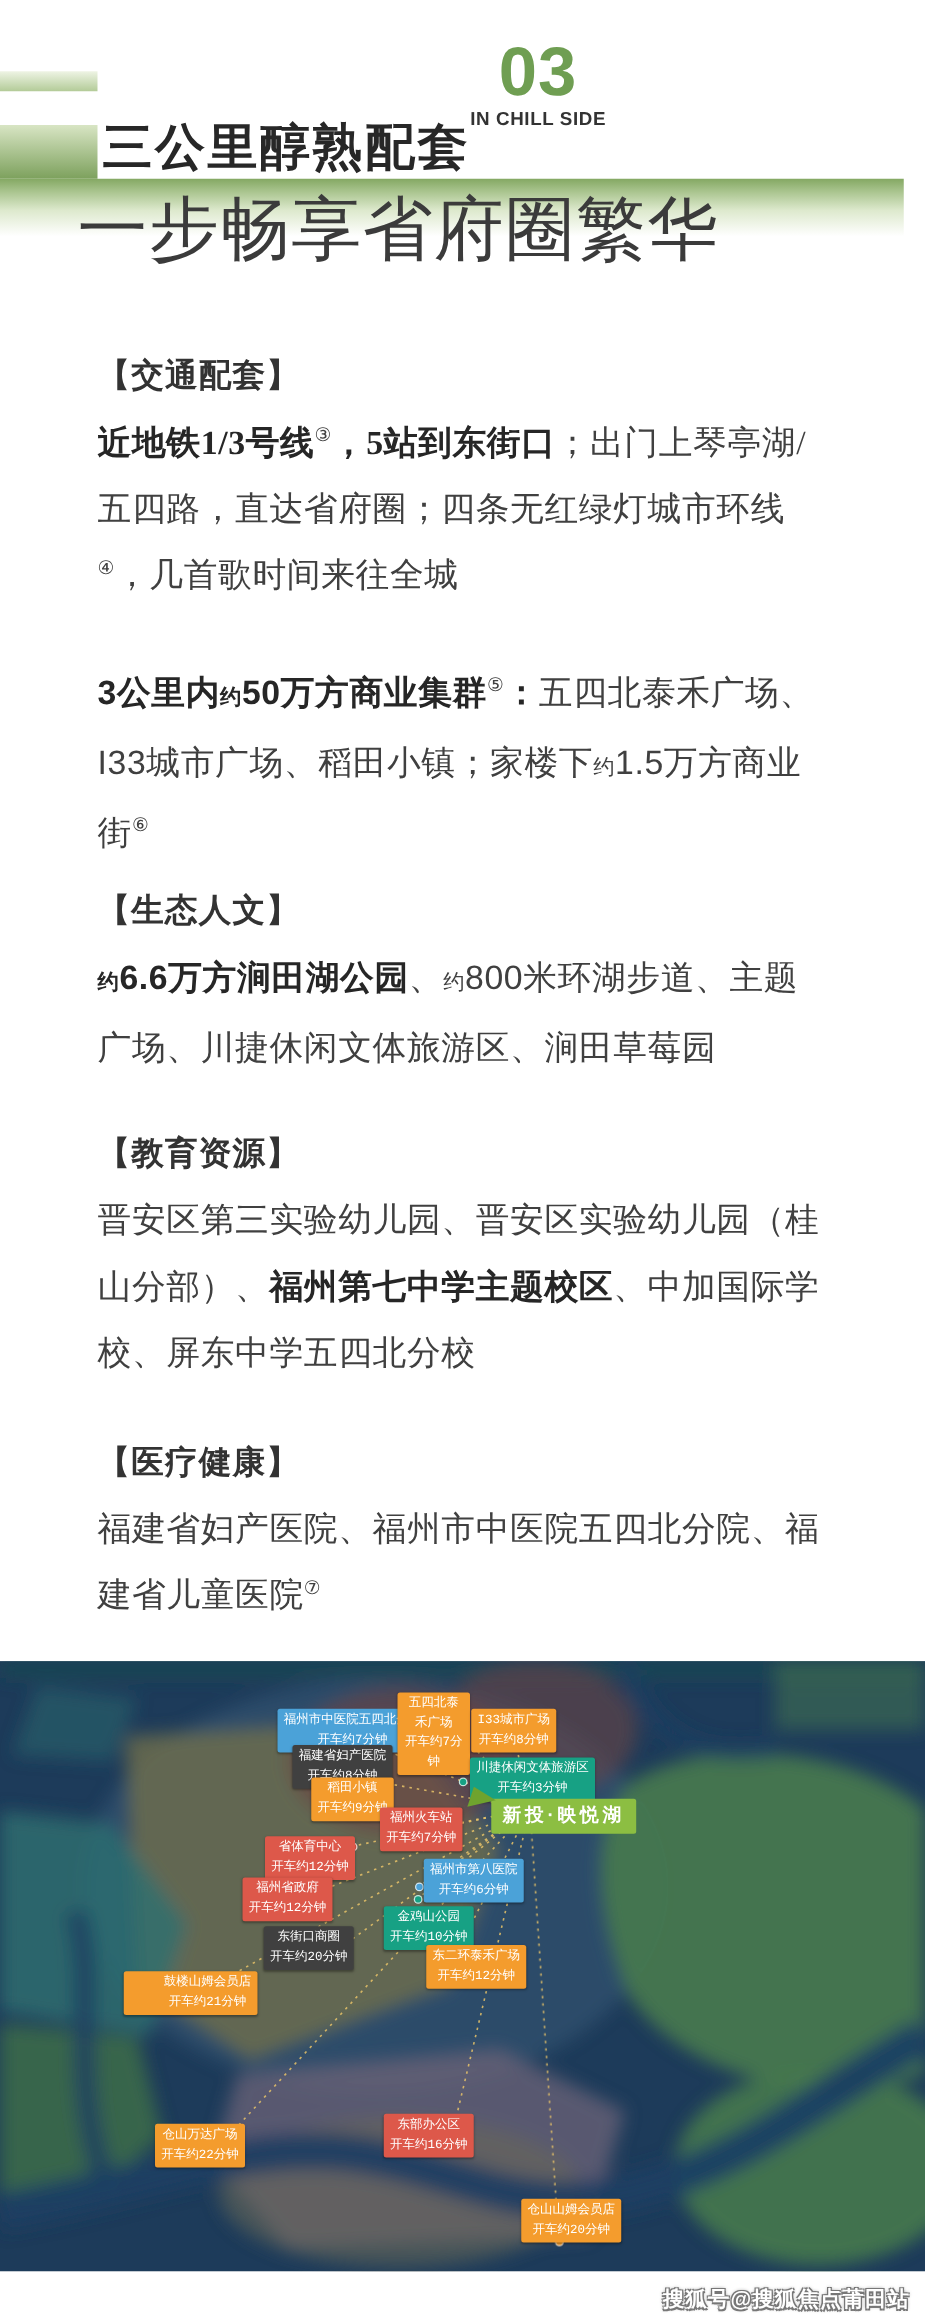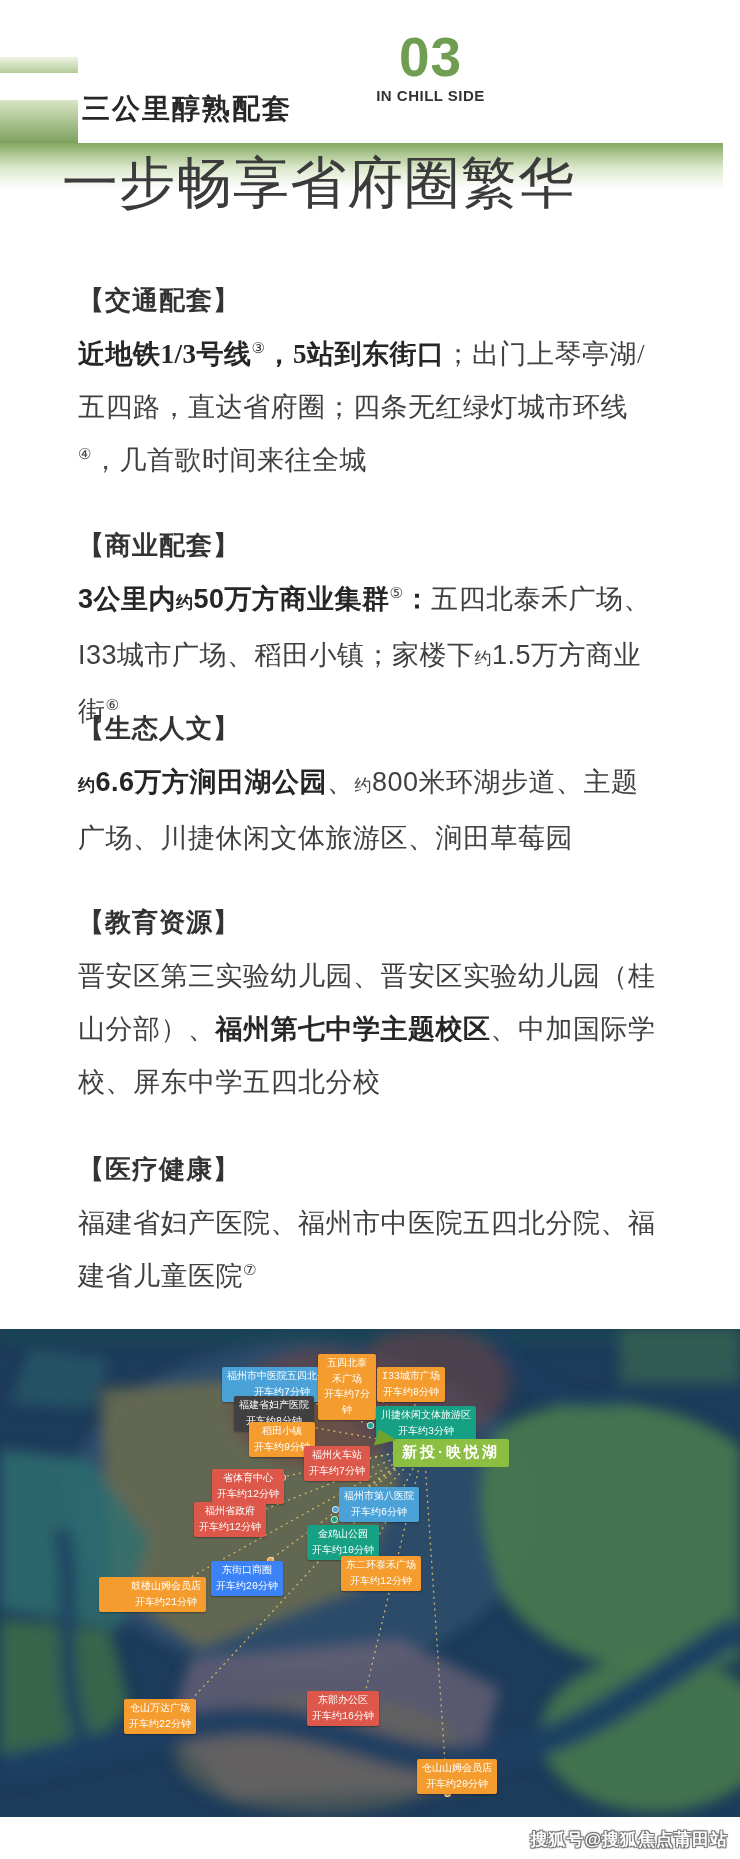--- a/index.html
+++ b/index.html
@@ -5,21 +5,21 @@
   html,body{margin:0;padding:0;background:#fff;}
   .page{position:relative;width:740px;height:1859px;overflow:hidden;background:#fff;
         font-family:"Liberation Sans","DejaVu Sans",sans-serif;}
   
   .bar1{position:absolute;left:0;top:57px;width:78px;height:16px;
         background:linear-gradient(to bottom,#eef4e4,#b3cb98);}
   .bar2{position:absolute;left:0;top:100px;width:78px;height:43px;
         background:linear-gradient(to bottom,#d8e5c4,#7da15d);}
   .band{position:absolute;left:0;top:143px;width:723px;height:46px;
         background:linear-gradient(to bottom,#84a863 0%,#a9c48e 22%,#dde9cd 55%,rgba(255,255,255,0) 100%);}
-  .title{position:absolute;left:82px;top:90px;font-size:28px;font-weight:bold;color:#272727;letter-spacing:2px;}
+  .title{position:absolute;left:82px;top:90px;font-size:40px;font-weight:bold;color:#272727;letter-spacing:2px;}
   .subtitle{position:absolute;left:62px;top:146px;font-size:56px;font-weight:400;color:#3b3b3b;letter-spacing:1px;}
   .corner{position:absolute;left:368px;top:30px;width:125px;text-align:center;}
   .corner .num{font-size:55px;font-weight:bold;color:#6f9e52;line-height:1;letter-spacing:1px;}
   .corner .lbl{font-size:15px;font-weight:bold;color:#333;margin-top:2px;letter-spacing:.5px;}
   
   .section{position:absolute;left:78px;width:588px;}
   .section h3{margin:0 0 10px 0;font-size:26px;font-weight:bold;color:#333;letter-spacing:1px;}
   .section p{margin:0;font-size:27px;color:#404040;line-height:53px;letter-spacing:.5px;}
   .section p b{color:#262626;}
   .seg-small{font-size:17px;}
@@ -56,21 +56,20 @@
     <div class="num">03</div>
     <div class="lbl">IN CHILL SIDE</div>
   </div>
 
   <div id="sections">
       <div class="section" style="top: 283px; font-family: Liberation Serif, serif;">
         <h3>【交通配套】</h3>
         <p><b>近地铁1/3号线</b><sup class="seg-sup">③</sup><b>，5站到东街口</b><span>；出门上琴亭湖/五四路，直达省府圈；四条无红绿灯城市环线</span><sup class="seg-sup">④</sup><span>，几首歌时间来往全城</span></p>
       </div>
       <div class="section" style="top: 528px;">
-        <h3>【商业配套】</h3>
         <p><b>3公里内</b><b class="seg-small">约</b><b>50万方商业集群</b><sup class="seg-sup">⑤</sup><b>：</b><span>五四北泰禾广场、I33城市广场、稻田小镇；家楼下</span><span class="seg-small">约</span><span>1.5万方商业街</span><sup class="seg-sup">⑥</sup></p>
       </div>
       <div class="section" style="top: 711px;">
         <h3>【生态人文】</h3>
         <p><b class="seg-small">约</b><b>6.6万方涧田湖公园</b><span>、</span><span class="seg-small">约</span><span>800米环湖步道、主题广场、川捷休闲文体旅游区、涧田草莓园</span></p>
       </div>
       <div class="section" style="top: 905px;">
         <h3>【教育资源】</h3>
         <p><span>晋安区第三实验幼儿园、晋安区实验幼儿园（桂山分部）、</span><b>福州第七中学主题校区</b><span>、中加国际学校、屏东中学五四北分校</span></p>
       </div>
@@ -178,21 +177,21 @@
       <div class="map-label" style="left: 194px; top: 173px; background: rgb(221, 88, 74);">
         <div>福州省政府</div>
         <div>开车约12分钟</div>
       </div>
       <div class="dot" style="left: 330.5px; top: 186.5px; background: rgb(23, 161, 132);"></div>
       <div class="map-label" style="left: 307px; top: 196px; background: rgb(23, 161, 132);">
         <div>金鸡山公园</div>
         <div>开车约10分钟</div>
       </div>
       <div class="dot" style="left: 266.5px; top: 227.5px; background: rgb(244, 156, 45);"></div>
-      <div class="map-label" style="left: 211px; top: 232px; background: #3b82f6; text-align: center;">
+      <div class="map-label" style="left: 211px; top: 212px; background: #404040; text-align: center;">
         <div>东街口商圈</div>
         <div>开车约20分钟</div>
       </div>
       <div class="dot" style="left: 368.5px; top: 216.5px; background: rgb(244, 156, 45);"></div>
       <div class="map-label" style="left: 341px; top: 227px; background: rgb(244, 156, 45);">
         <div>东二环泰禾广场</div>
         <div>开车约12分钟</div>
       </div>
       <div class="dot" style="left: 169.5px; top: 254.5px; background: rgb(244, 156, 45);"></div>
       <div class="map-label" style="left: 99px; top: 248px; background: rgb(244, 156, 45); padding-left: 32px;">

